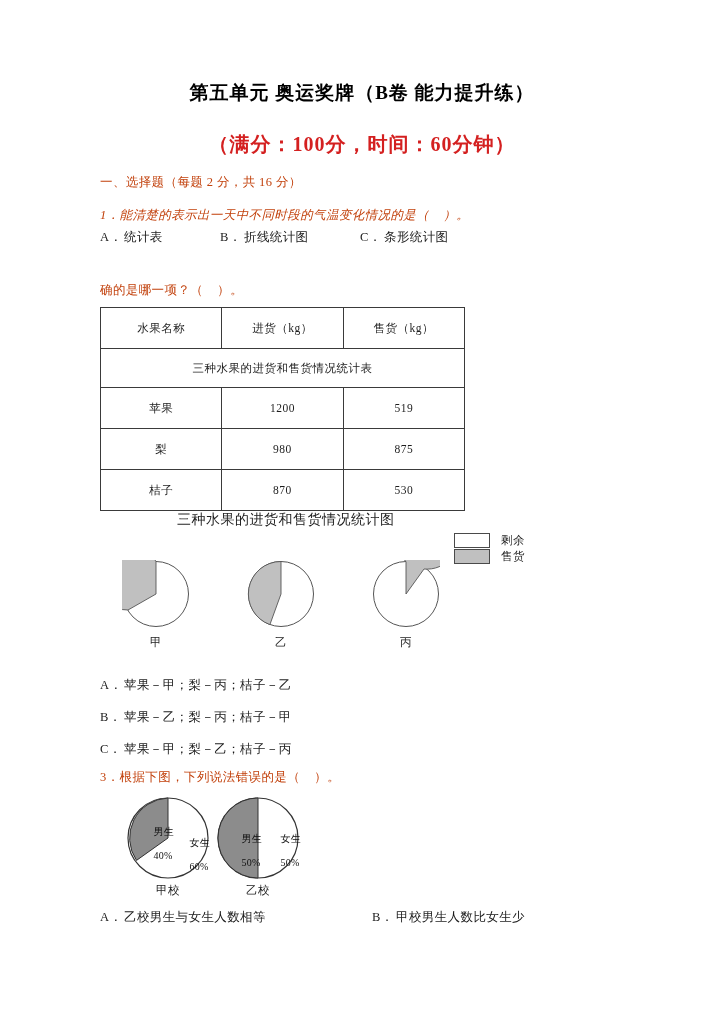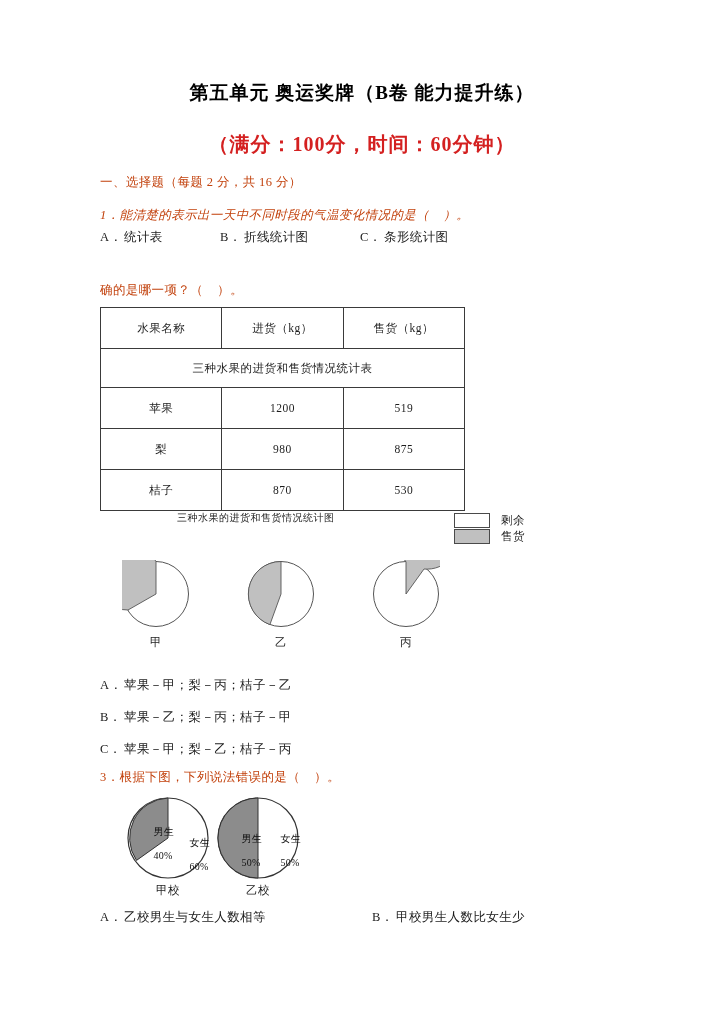--- a/index.html
+++ b/index.html
@@ -85,29 +85,29 @@
     height: 38px;
     font-size: 11.5px;
   }
   .stat-table td.num { font-family: Liberation Serif, serif; }
 
   
   .chart-caption {
     position: absolute;
     left: 177px;
     top: 511px;
-    font-size: 10px;
+    font-size: 14px;
     letter-spacing: 0.5px;
     color: #1d1d1d;
     white-space: pre;
   }
   .legend {
     position: absolute;
     left: 454px;
-    top: 512px;
+    top: 532px;
   }
   .legend-row {
     display: flex;
     align-items: center;
     height: 16px;
   }
   .legend-swatch {
     width: 36px;
     height: 15px;
     border: 1px solid #4a4a4a;

